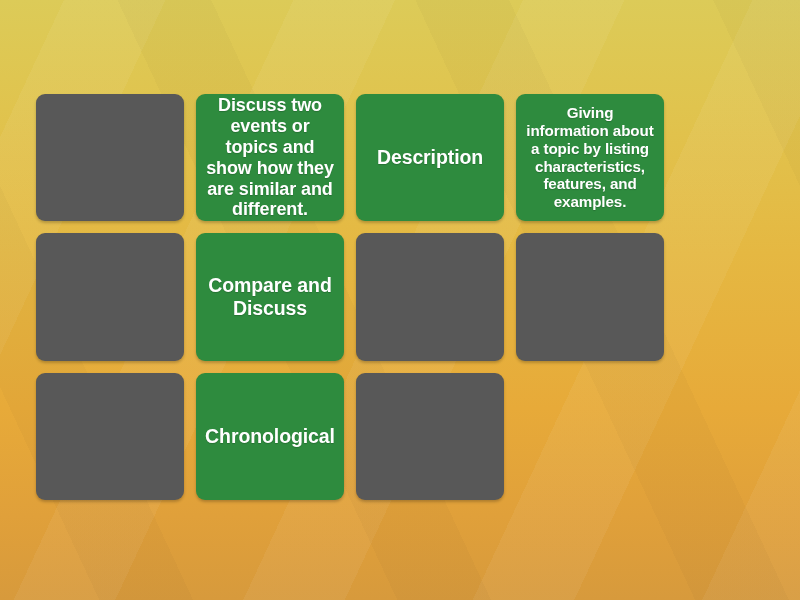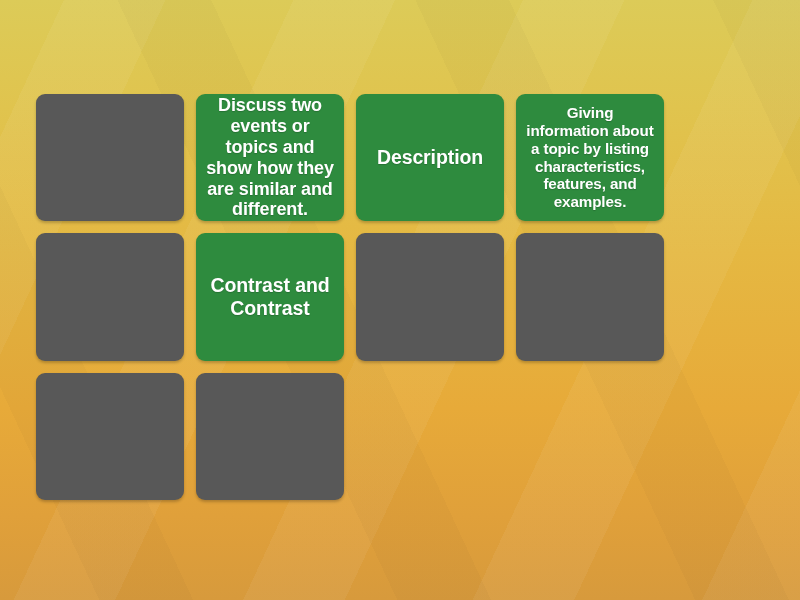--- a/index.html
+++ b/index.html
@@ -119,27 +119,30 @@
     <div class="card face-up">
       <span class="card-label t-lg">Description</span>
     </div>
     <div class="card face-up">
       <span class="card-label t-sm">Giving information about a topic by listing characteristics, features, and examples.</span>
     </div>
     <div class="card face-down">
       <span class="card-label t-md"></span>
     </div>
     <div class="card face-up">
-      <span class="card-label t-lg">Contrast and Contrast</span>
+      <span class="card-label t-lg">Compare and Discuss</span>
     </div>
     <div class="card face-down">
       <span class="card-label t-md"></span>
     </div>
     <div class="card face-down">
       <span class="card-label t-md"></span>
     </div>
     <div class="card face-down">
       <span class="card-label t-md"></span>
     </div>
+    <div class="card face-up">
+      <span class="card-label t-lg">Chronological</span>
+    </div>
     <div class="card face-down">
       <span class="card-label t-md"></span>
     </div>
   </div>
 
 </body></html>

